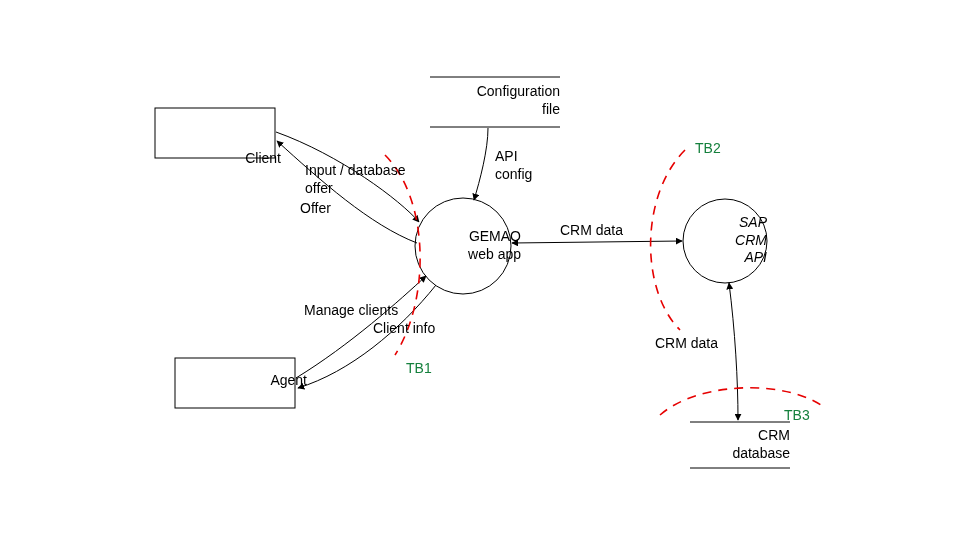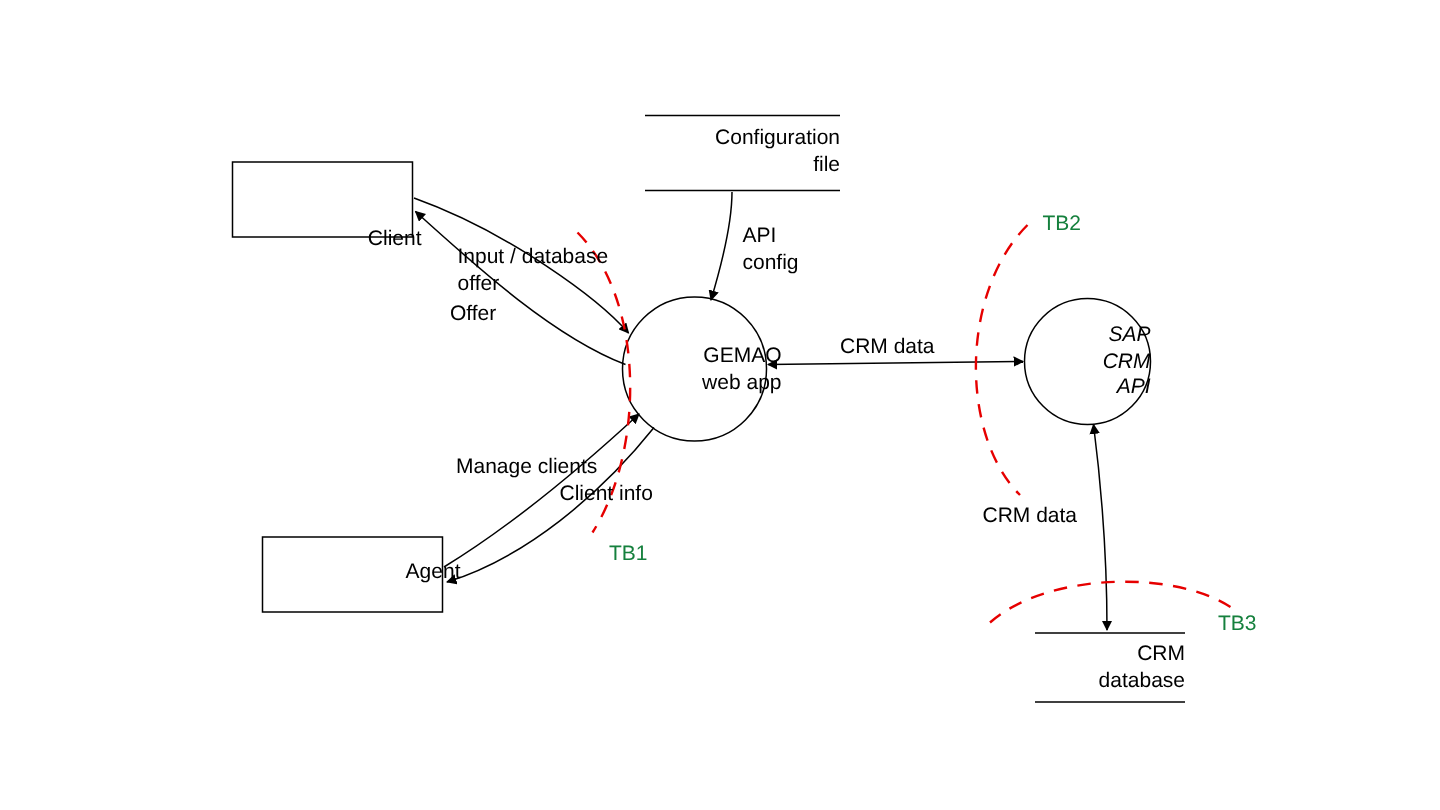--- a/index.html
+++ b/index.html
@@ -67,13 +67,13 @@
 <div class="lbl left" style="left:300px;top:200px;">Offer</div>
 <div class="lbl left" style="left:495px;top:148px;">API
 config</div>
 <div class="lbl left" style="left:560px;top:222px;">CRM data</div>
 <div class="lbl left" style="left:304px;top:302px;">Manage clients</div>
 <div class="lbl left" style="left:325px;top:320px;margin-left:48px;">Client info</div>
 <div class="lbl left" style="left:655px;top:335px;">CRM data</div>
 
 <div class="lbl red left" style="left:406px;top:360px;">TB1</div>
 <div class="lbl red left" style="left:695px;top:140px;">TB2</div>
-<div class="lbl red left" style="left:812px;top:407px;">TB3</div>
+<div class="lbl red left" style="left:784px;top:407px;">TB3</div>
 
 </body></html>

